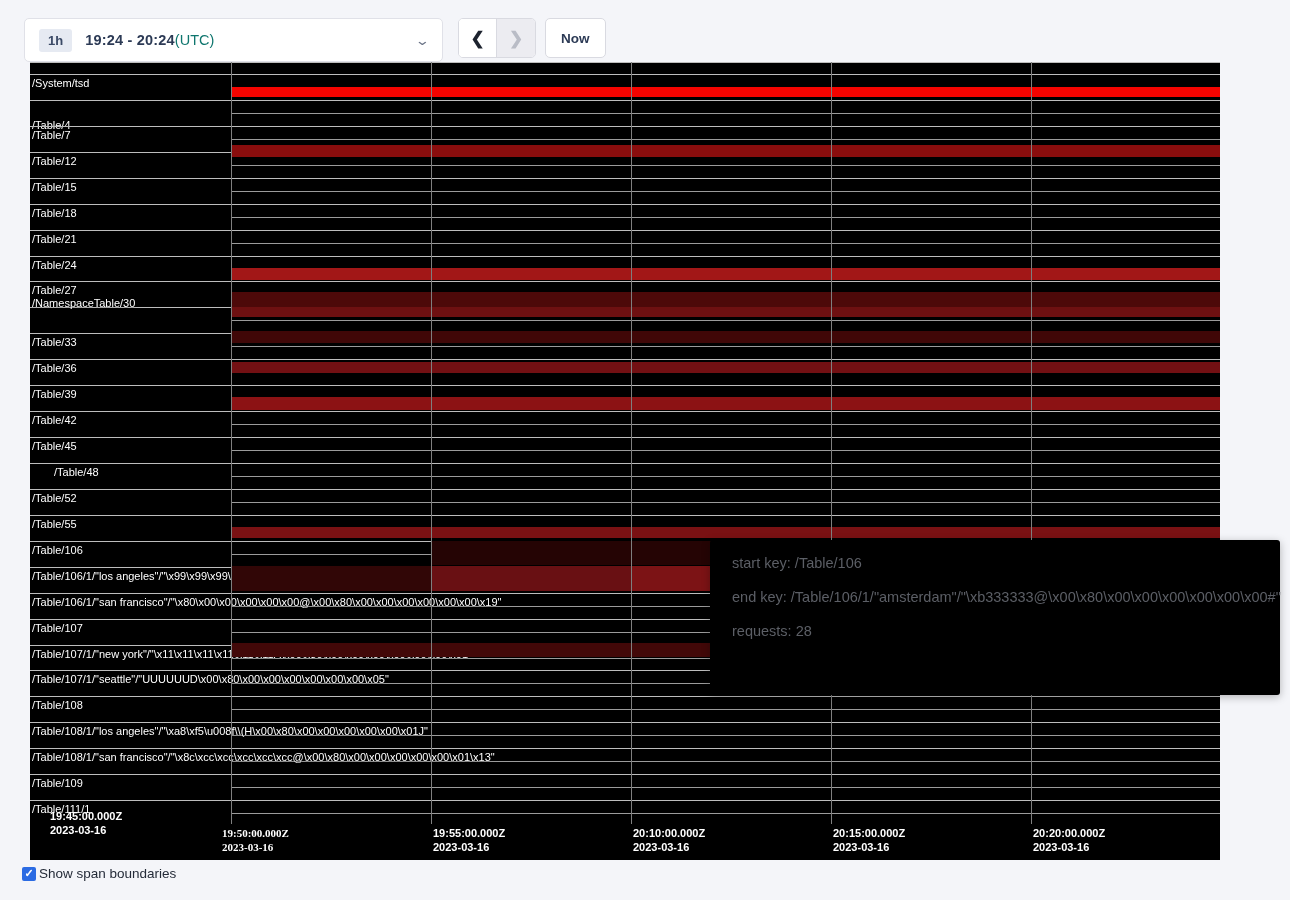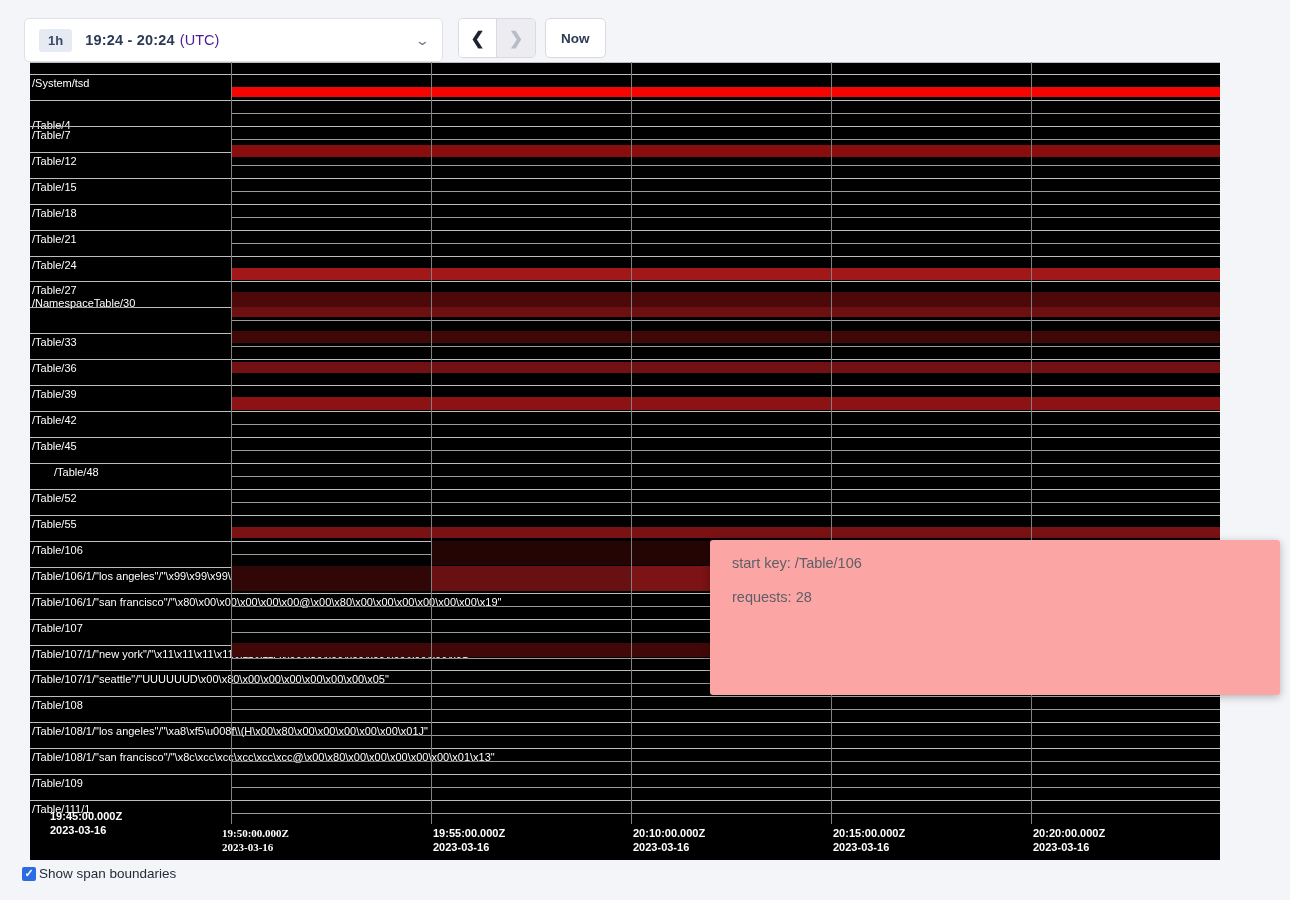--- a/index.html
+++ b/index.html
@@ -17,21 +17,21 @@
   .time-dropdown {
     position:absolute; left:24px; top:18px; width:419px; height:44px;
     background:#ffffff; border:1px solid #e0e1e8; border-radius:5px;
     display:flex; align-items:center; padding:0 14px; cursor:pointer;
   }
   .range-badge {
     background:#e6eaf2; color:#3b4a66; font-weight:bold; font-size:13px;
     border-radius:3px; padding:4px 9px; margin-right:13px;
   }
   .range-text { color:#2c3a55; font-weight:bold; font-size:14.5px; letter-spacing:.2px; }
-  .range-suffix { color:#4c1d95; font-size:14.5px; margin-left:5px; }
+  .range-suffix { color:#0f766e; font-size:14.5px; }
   .chevron-down { margin-left:auto; color:#6b7487; font-size:13px; transform:scaleX(1.4); }
 
   .nav-group {
     position:absolute; left:458px; top:18px; height:40px; display:flex;
     border:1px solid #d9dae1; border-radius:5px; overflow:hidden; background:#fff;
   }
   .nav-btn {
     width:38px; height:100%; display:flex; align-items:center; justify-content:center;
     font-size:17px; font-weight:bold; background:#ffffff; border:none; cursor:pointer;
     color:#1c222e;
@@ -60,21 +60,21 @@
   }
   .kv-band { position:absolute; }
   .kv-tick-label {
     position:absolute; color:#ffffff; font-size:11px; font-weight:bold; line-height:14px;
     white-space:pre;
   }
 
   
   .kv-tooltip {
     position:absolute; left:710px; top:540px; width:570px; height:155px;
-    background:#fca5a5; border-radius:3px; box-shadow:0 2px 8px rgba(0,0,0,.28);
+    background:#000000; border-radius:3px; box-shadow:0 2px 8px rgba(0,0,0,.28);
     padding:6px 22px; z-index:10;
   }
   .kv-tooltip p { margin:0; color:#5c5f66; font-size:14.5px; line-height:34px; white-space:nowrap; }
 
   
   .footer-row { position:absolute; left:22px; top:866px; display:flex; align-items:center; }
   .span-checkbox {
     width:14px; height:14px; background:#2b6be3; border-radius:2px;
     display:inline-flex; align-items:center; justify-content:center;
     color:#fff; font-size:11px; font-weight:bold; cursor:pointer; margin-right:3px;
@@ -217,19 +217,20 @@
     <div class="kv-tick-label" style="left: 603px; top: 764px;">20:10:00.000Z
 2023-03-16</div>
     <div class="kv-tick-label" style="left: 803px; top: 764px;">20:15:00.000Z
 2023-03-16</div>
     <div class="kv-tick-label" style="left: 1003px; top: 764px;">20:20:00.000Z
 2023-03-16</div>
   </div>
 
 <div class="kv-tooltip">
   <p>start key: /Table/106</p>
+  <p>end key: /Table/106/1/"amsterdam"/"\xb333333@\x00\x80\x00\x00\x00\x00\x00\x00#"</p>
   <p>requests: 28</p>
 </div>
 
 <div class="footer-row">
   <span class="span-checkbox">✓</span>
   <span class="span-checkbox-label">Show span boundaries</span>
 </div>
 
 </body></html>

